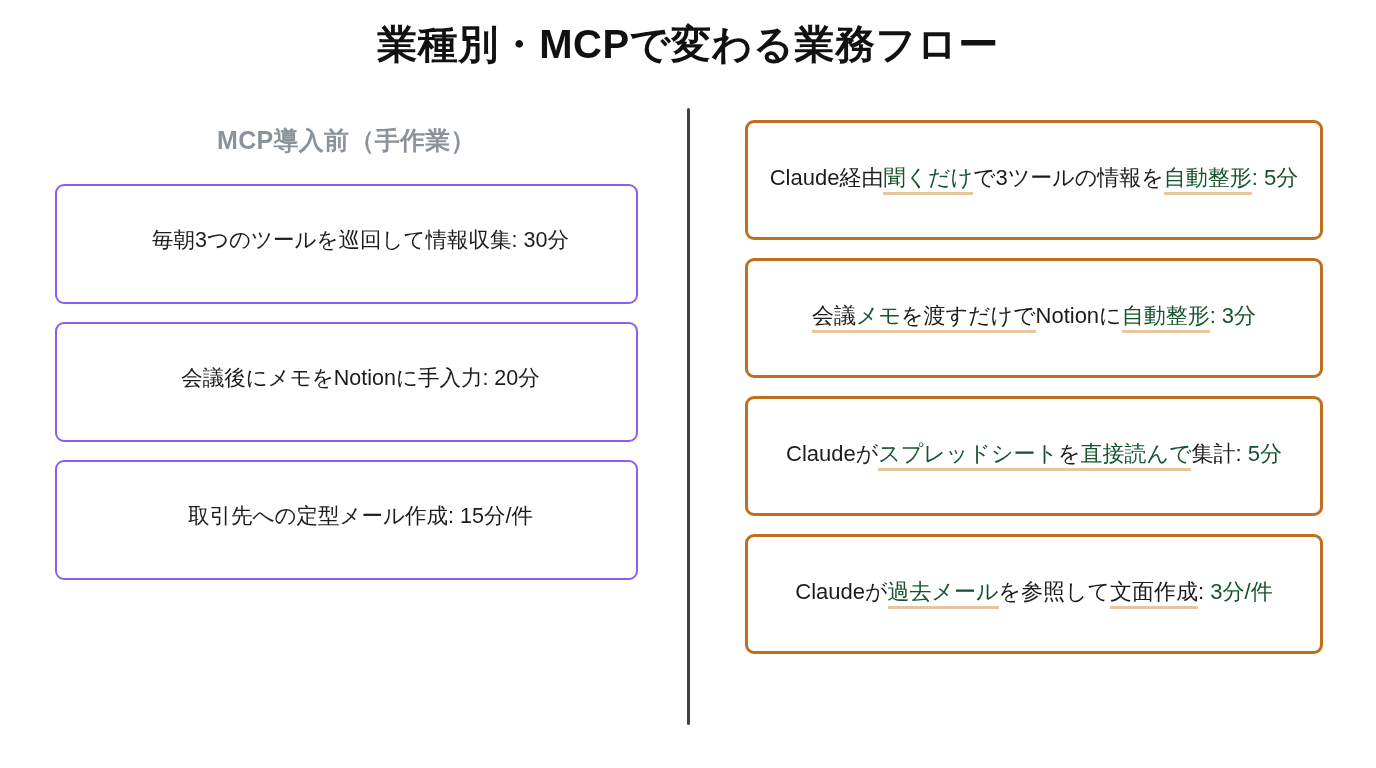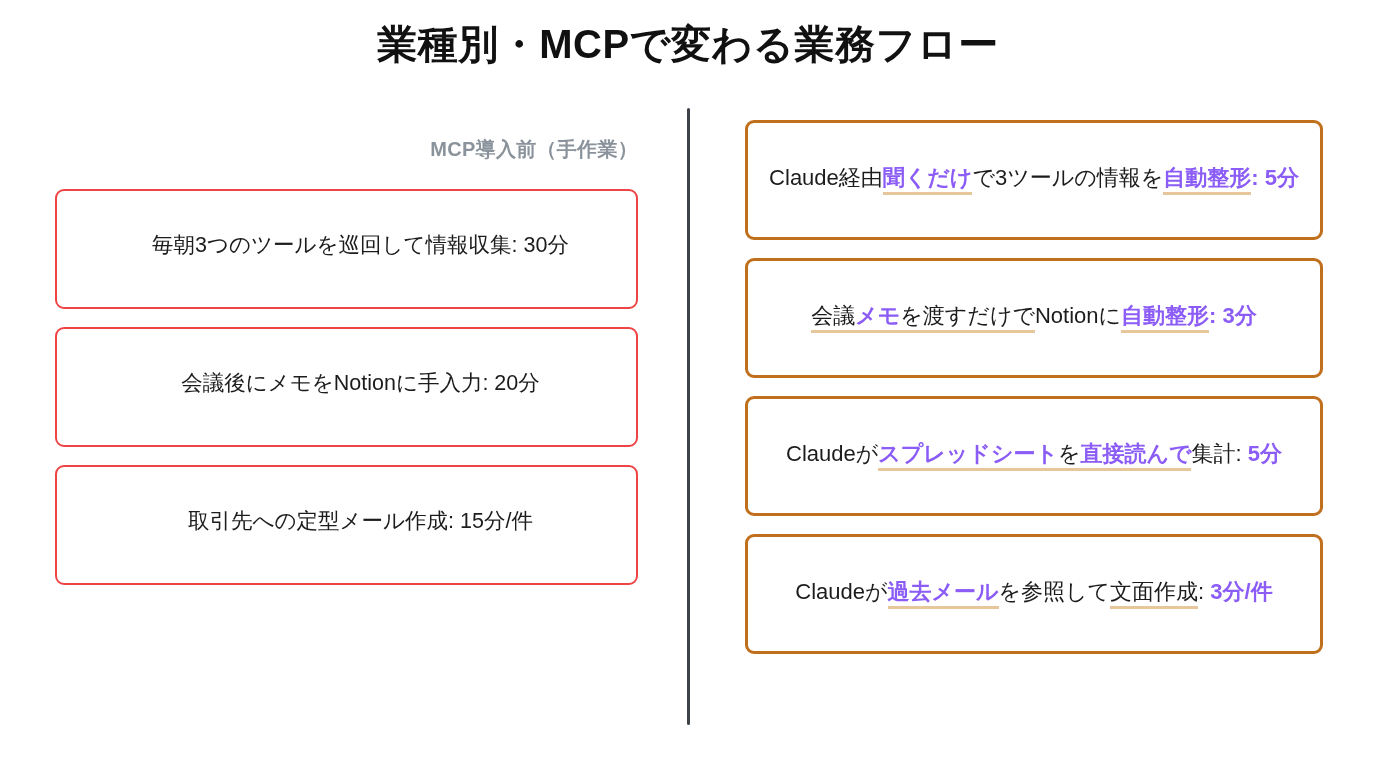--- a/index.html
+++ b/index.html
@@ -45,66 +45,66 @@
   }
 
   .column {
     position: absolute;
     top: 120px;
   }
   .column.left  { left: 55px;  width: 583px; }
   .column.right { left: 745px; width: 578px; }
 
   .col-heading {
-    text-align: right;
-    font-size: 20px;
+    text-align: center;
+    font-size: 25px;
     font-weight: 700;
     line-height: 1.3;
-    margin: 16px 0 27px 0;
+    margin: 4px 0 27px 0;
     letter-spacing: 0.3px;
   }
   .col-heading.before { color: #8a939b; }
   .col-heading.after  { color: #bf6a12; }
 
   .card {
     box-sizing: border-box;
     background: #ffffff;
     border-radius: 9px;
     display: flex;
     align-items: center;
     justify-content: center;
     text-align: center;
     height: 120px;
     margin-bottom: 18px;
     padding: 0 10px;
   }
   .card.before {
-    border: 2px solid #ef4444;
+    border: 2px solid #8b5cf6;
     padding-left: 38px;
   }
   .card.after {
     border: 3px solid #c0701d;
   }
 
   .card-text {
     font-size: 22px;
     line-height: 1.35;
     color: #1c1c1c;
     white-space: nowrap;
     position: relative;
     top: -3px;
   }
   .card.after .card-text { top: -2px; }
 
   .card.before .card-text { font-size: 21.5px; }
   .card.before.wide .card-text { font-size: 22.5px; }
 
   .hl {
-    color: #8b5cf6;
-    font-weight: 700;
+    color: #14532d;
+    font-weight: 400;
   }
   .ul {
     border-bottom: 3px solid #e8c69c;
     padding-bottom: 2px;
   }
 </style>
 </head>
 <body>
 
 <div class="slide">

